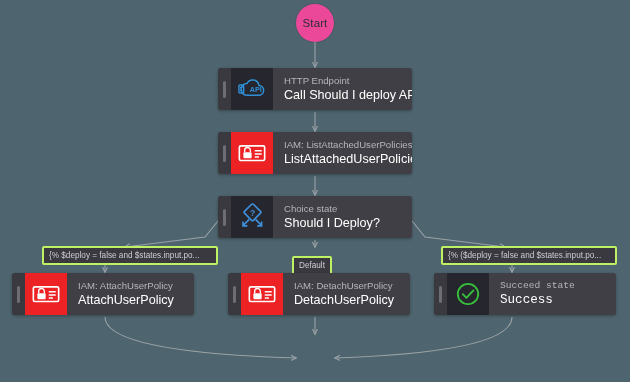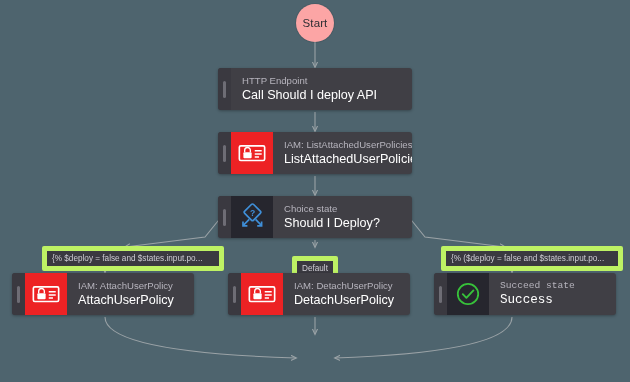--- a/index.html
+++ b/index.html
@@ -10,21 +10,21 @@
     overflow:hidden;
     position:relative;
   }
   #canvas{position:absolute;inset:0;width:630px;height:382px;}
   #edges{position:absolute;left:0;top:0;width:630px;height:382px;}
 
   
   .terminal{
     position:absolute;
     width:38px;height:38px;border-radius:50%;
-    background:#fca5a5;
+    background:#ec4899;
     display:flex;align-items:center;justify-content:center;
     color:#2e2e33;
     font-size:11.5px;
     letter-spacing:.1px;
     box-shadow:0 0 0 1px rgba(0,0,0,.08);
   }
 
   
   .node{
     position:absolute;
@@ -70,21 +70,21 @@
     color:#ffffff;
     font-size:12.6px;
     line-height:15px;
     white-space:nowrap;
   }
 
   
   .edge-label{
     position:absolute;
     background:#3a3940;
-    border:5px solid #bef264;
+    border:2px solid #bef264;
     border-radius:2px;
     color:#cfcdd4;
     font-size:8.2px;
     line-height:11px;
     padding:2px 5px;
     white-space:nowrap;
     overflow:hidden;
     text-overflow:clip;
   }
 </style>
@@ -128,20 +128,29 @@
   </svg>
 
   <div class="terminal" style="left:296px;top:4px;">
     <span>Start</span>
   </div>
 
   <div class="node" style="left:218px;top:68px;width:194px;">
     <div class="grip">
         <i></i>
       </div>
+    <div class="tile dark">
+      <svg width="30" height="24" viewBox="0 0 34 26" xmlns="http://www.w3.org/2000/svg">
+        <path d="M11 20 H24.5 a5.5 5.5 0 0 0 0.4 -11 a7.2 7.2 0 0 0 -13.6 -2.2 a5.2 5.2 0 0 0 -0.3 13.2 Z" fill="none" stroke="#2f8fd6" stroke-width="1.7"></path>
+        <rect x="2.2" y="8.5" width="5.4" height="9" rx="1" fill="none" stroke="#2f8fd6" stroke-width="1.6"></rect>
+        <line x1="3.4" y1="11.2" x2="6.4" y2="11.2" stroke="#2f8fd6" stroke-width="1.2"></line>
+        <line x1="3.4" y1="14.4" x2="6.4" y2="14.4" stroke="#2f8fd6" stroke-width="1.2"></line>
+        <text x="14.5" y="16.4" fill="#2f8fd6" font-size="8.2" font-family="Liberation Sans, sans-serif" font-weight="bold">API</text>
+      </svg>
+    </div>
     <div class="labels">
       <div class="sub">HTTP Endpoint</div>
       <div class="title">Call Should I deploy API</div>
     </div>
   </div>
 
   <div class="node" style="left:218px;top:132px;width:194px;">
     <div class="grip">
         <i></i>
       </div>

